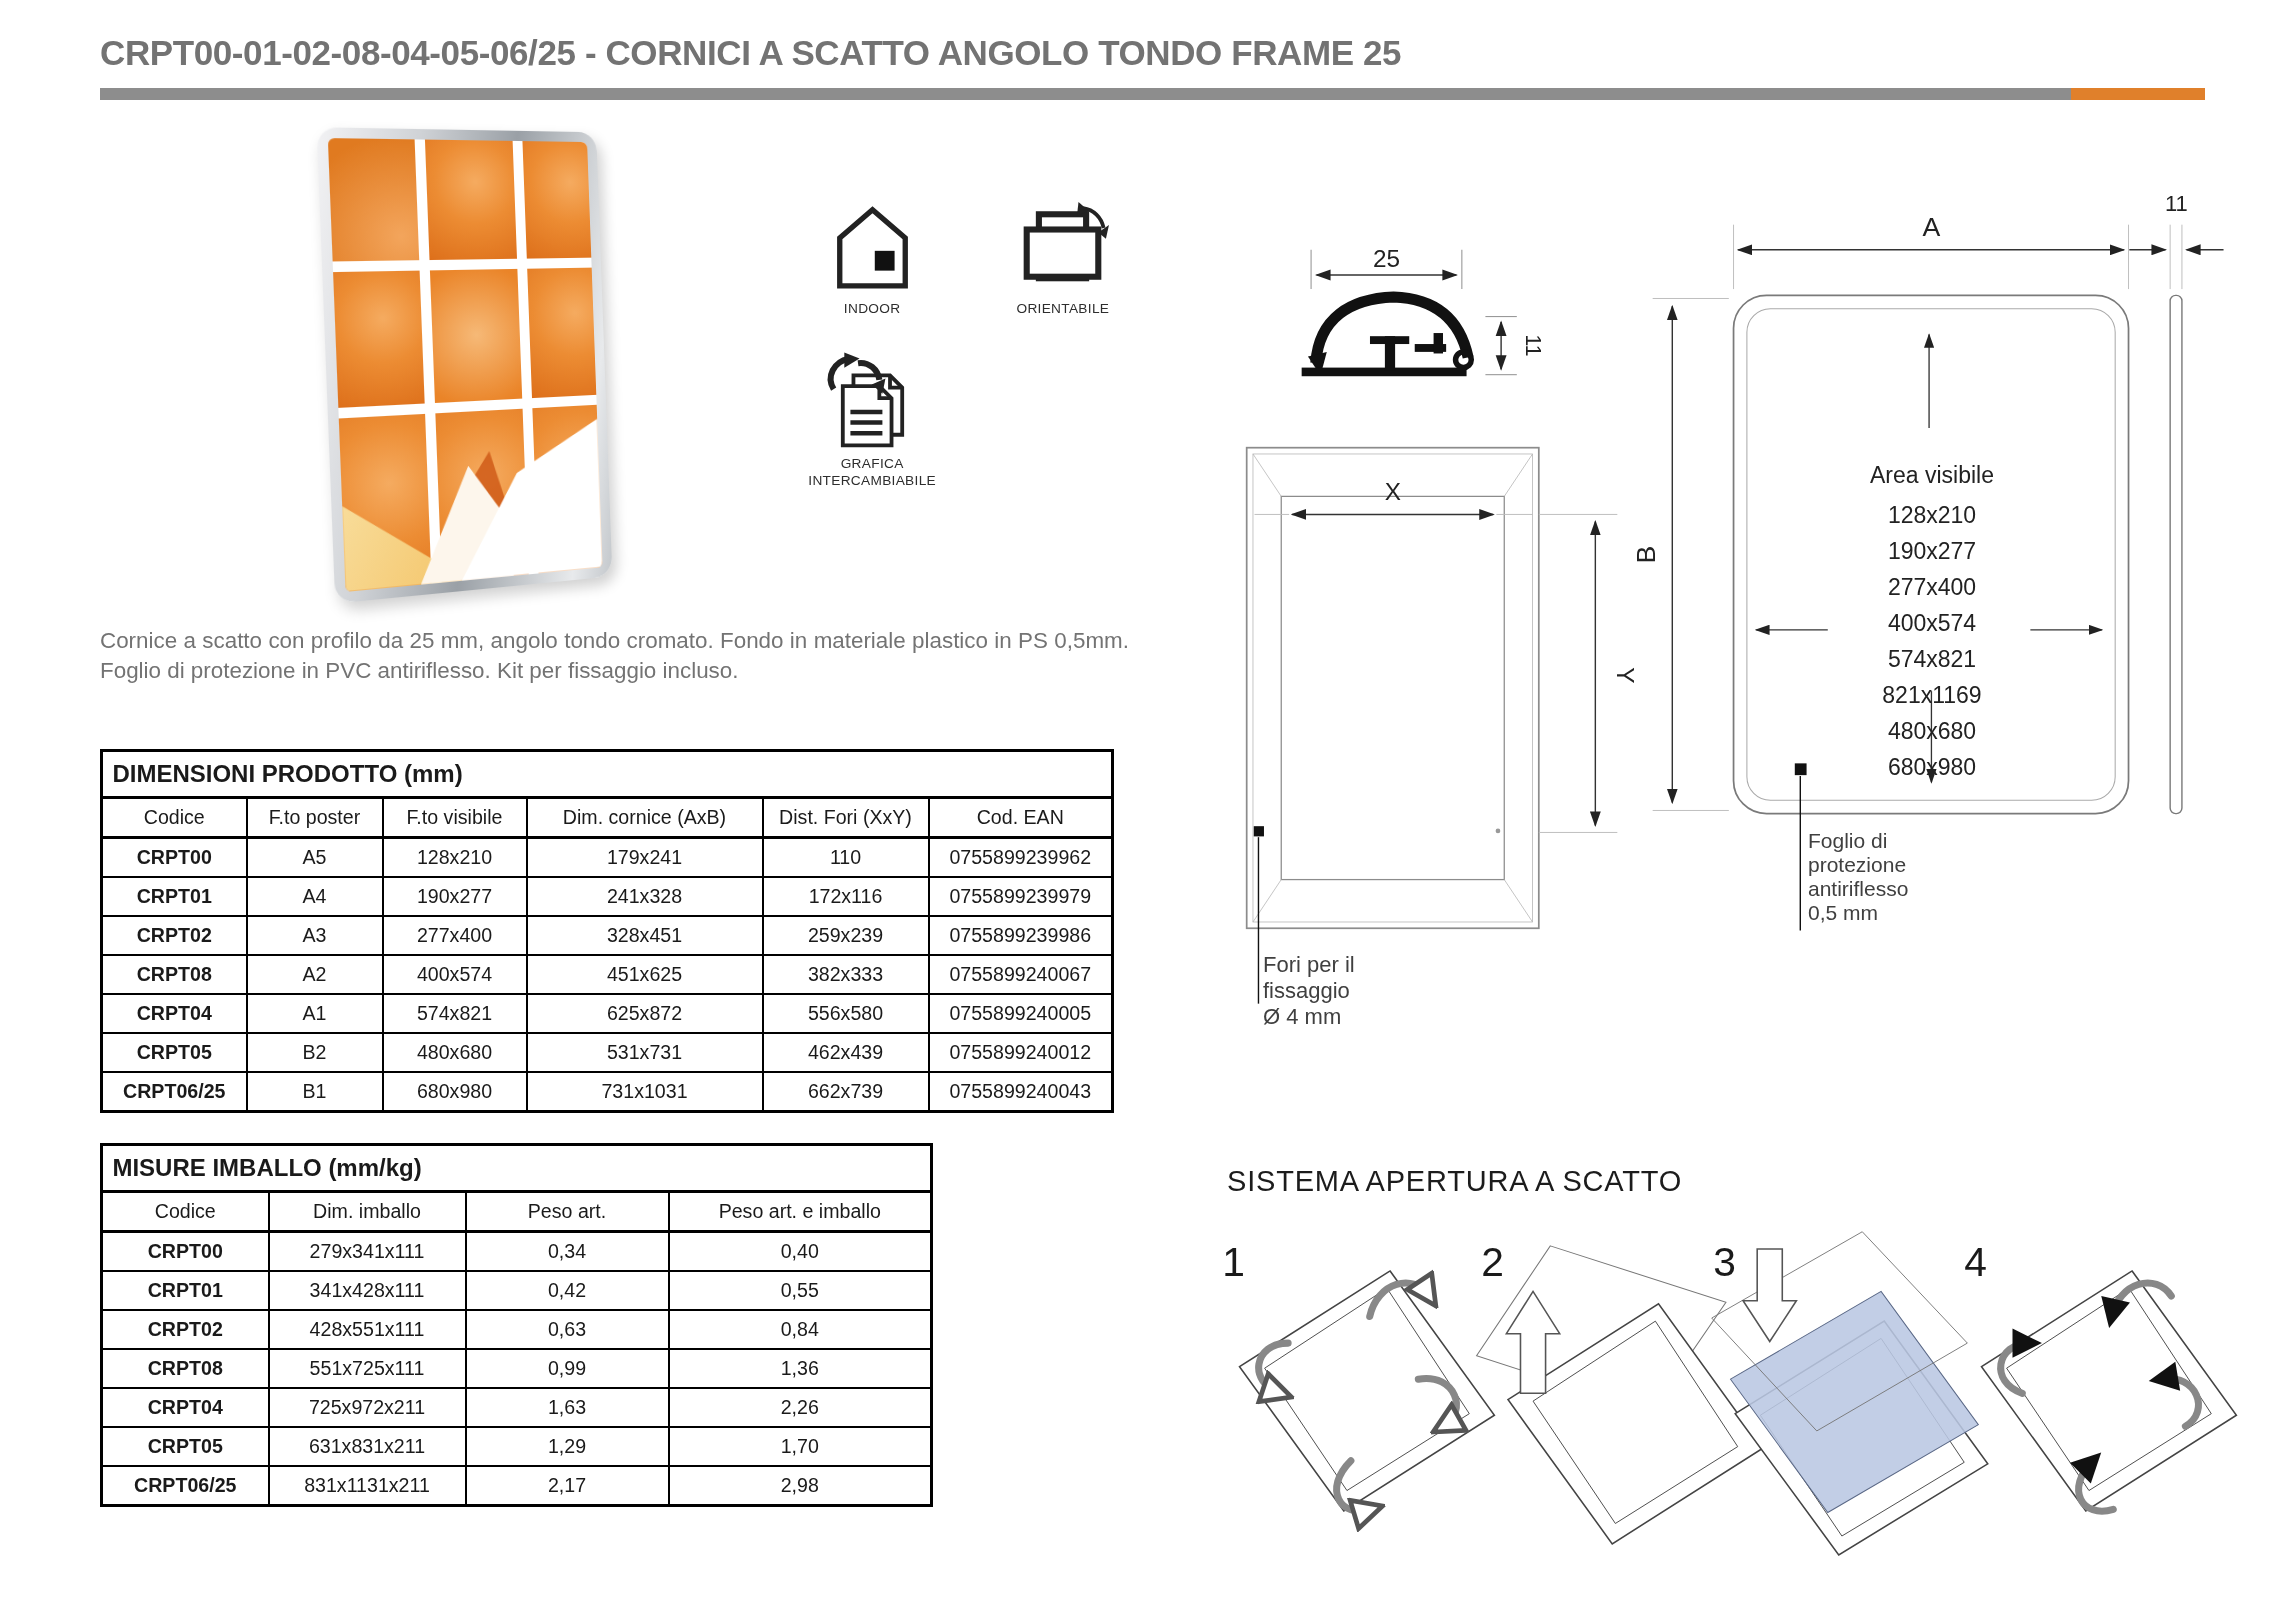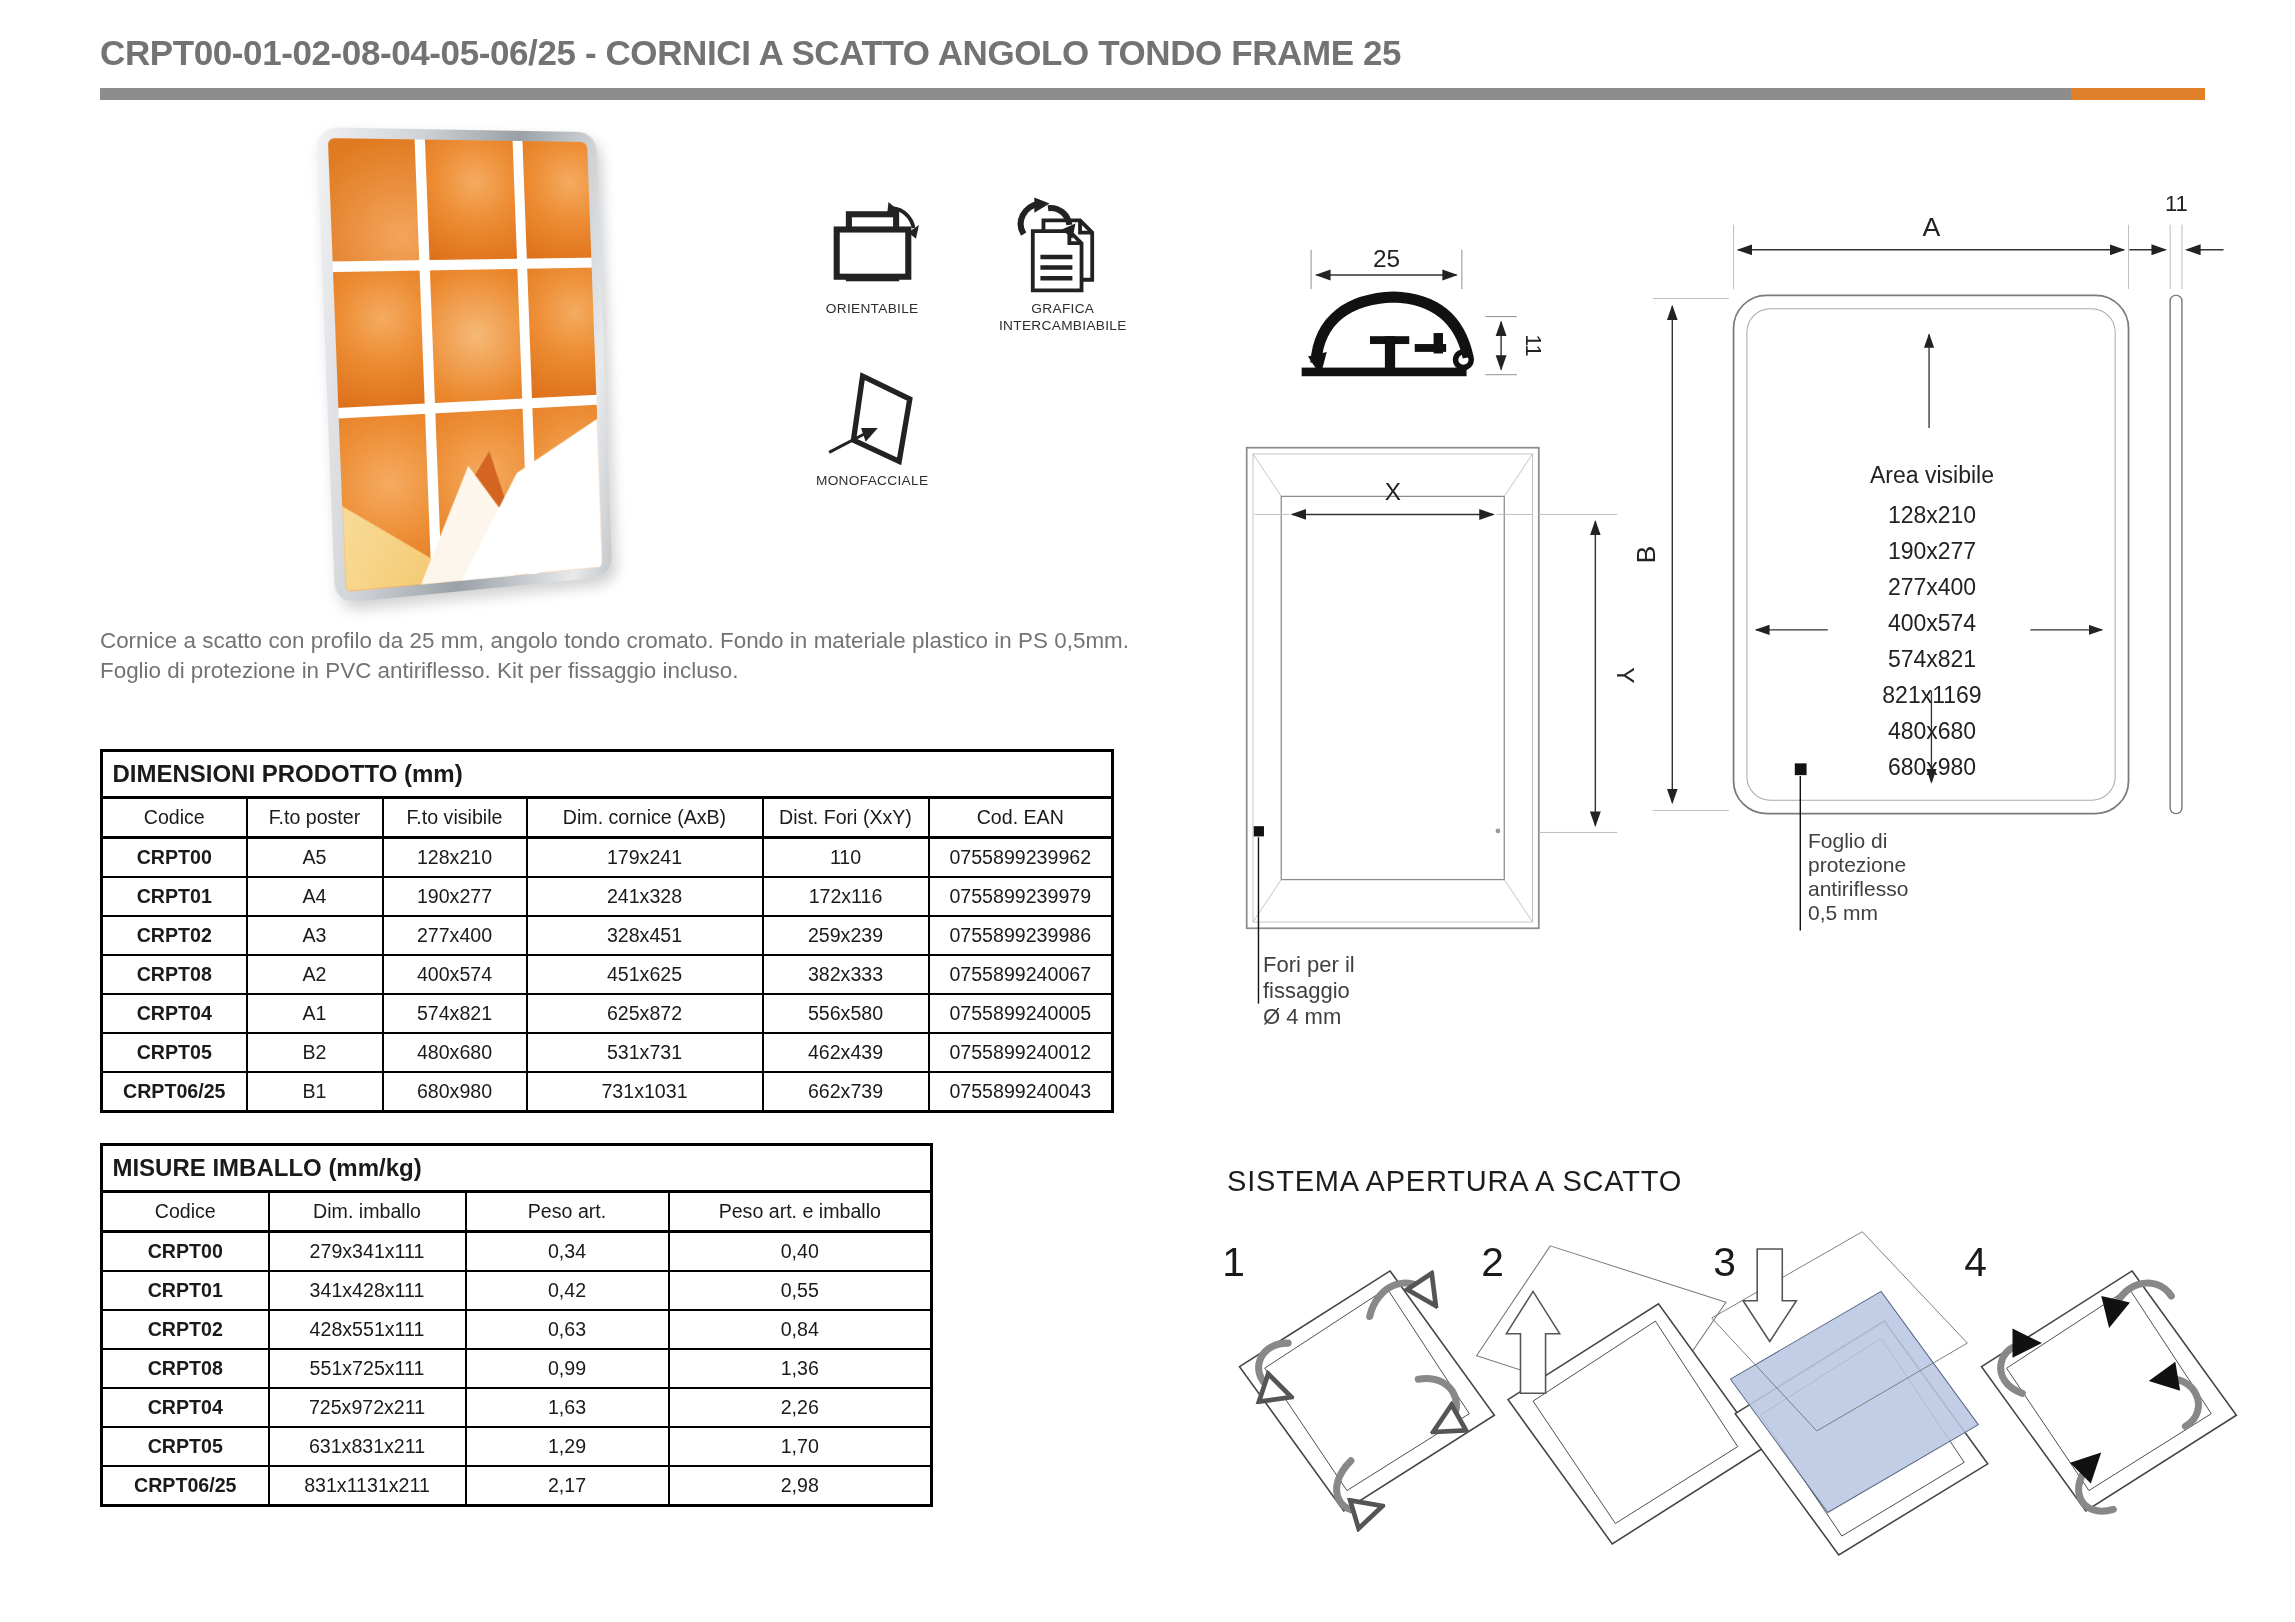--- a/index.html
+++ b/index.html
@@ -96,20 +96,27 @@
           <i></i>
         <span class="ov-yellow"></span>
         <span class="ov-red"></span>
         <span class="ov-white2"></span>
         <span class="ov-white"></span>
       </div>
     </div>
   </div>
 
   <div class="features">
+    <div class="feature">
+      <svg viewBox="0 0 130 130">
+        <path d="M22 118 V55 L65 18 L108 55 V118 Z" fill="none" stroke="#222" stroke-width="7"></path>
+        <rect x="68" y="72" width="26" height="26" fill="#111"></rect>
+      </svg>
+      <div class="flabel">INDOOR</div>
+    </div>
     <div class="feature">
       <svg viewBox="0 0 130 130">
         <rect x="34" y="24" width="62" height="84" fill="none" stroke="#222" stroke-width="8"></rect>
         <rect x="18" y="44" width="94" height="62" fill="#fff" stroke="#222" stroke-width="8"></rect>
         <path d="M92 16 C106 18 116 28 119 42" fill="none" stroke="#222" stroke-width="5"></path>
         <polygon points="86,8 100,20 84,26" fill="#222"></polygon>
         <polygon points="112,48 126,38 122,56" fill="#222"></polygon>
       </svg>
       <div class="flabel">ORIENTABILE</div>
     </div>
@@ -123,28 +130,20 @@
         <line x1="36" y1="94" x2="78" y2="94" stroke="#222" stroke-width="6"></line>
         <line x1="36" y1="108" x2="78" y2="108" stroke="#222" stroke-width="6"></line>
         <path d="M14 50 C4 34 14 14 34 10" fill="none" stroke="#222" stroke-width="8"></path>
         <polygon points="28,2 48,10 28,22" fill="#222"></polygon>
         <path d="M46 16 C60 14 72 24 74 38" fill="none" stroke="#222" stroke-width="8"></path>
         <polygon points="64,44 82,36 78,56" fill="#222"></polygon>
       </svg>
       <div class="flabel">GRAFICA
 INTERCAMBIABILE</div>
     </div>
-    <div class="feature">
-      <svg viewBox="0 0 130 130">
-        <polygon points="52,12 114,42 100,124 40,96" fill="none" stroke="#222" stroke-width="7"></polygon>
-        <line x1="8" y1="112" x2="58" y2="86" stroke="#222" stroke-width="4"></line>
-        <polygon points="50,80 72,80 56,98" fill="#222"></polygon>
-      </svg>
-      <div class="flabel">MONOFACCIALE</div>
-    </div>
   </div>
 
   <div class="descr">Cornice a scatto con profilo da 25 mm, angolo tondo cromato. Fondo in materiale plastico in PS 0,5mm. Foglio di protezione in PVC antiriflesso. Kit per fissaggio incluso.</div>
 
   <table class="sheet" id="tab-dim">
     <thead>
       <tr>
         <td class="ttl" colspan="6">DIMENSIONI PRODOTTO (mm)</td>
       </tr>
       <tr>

